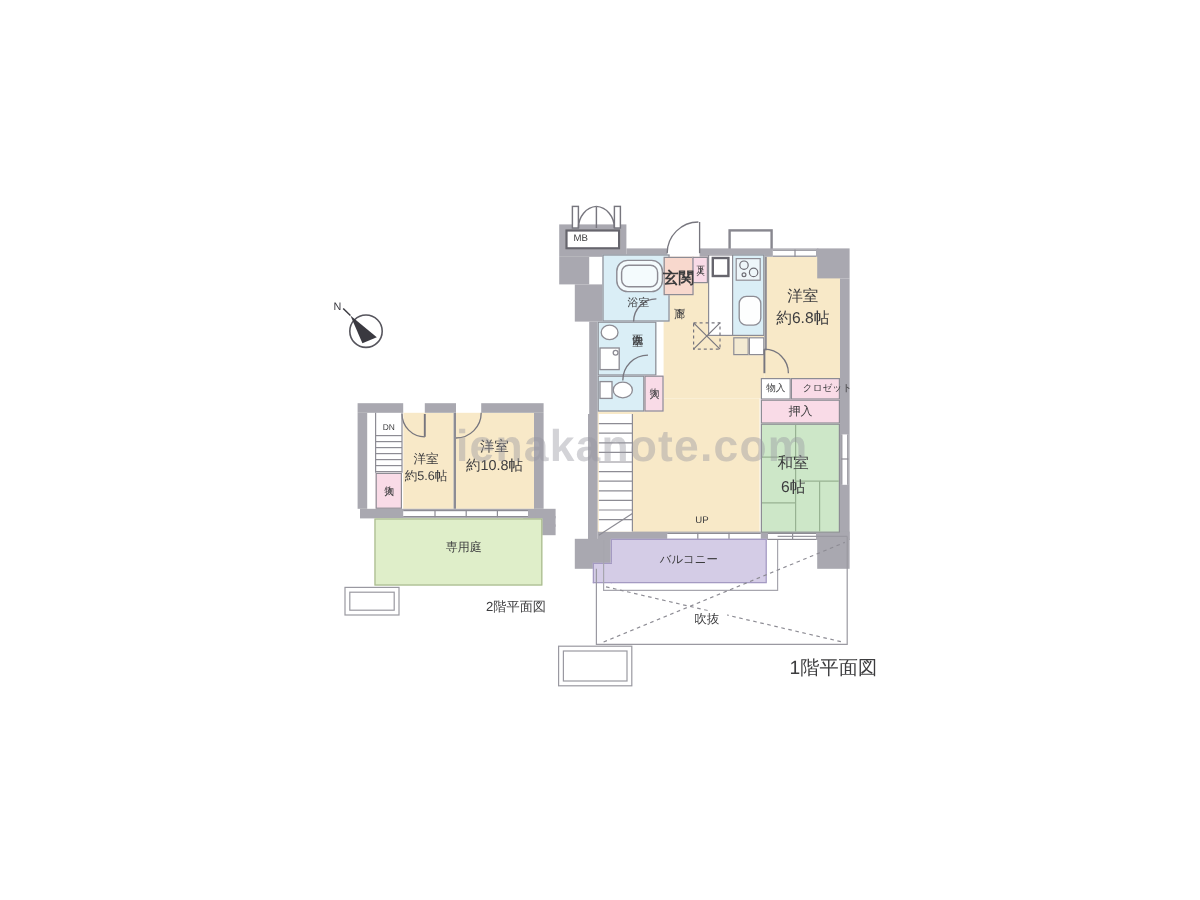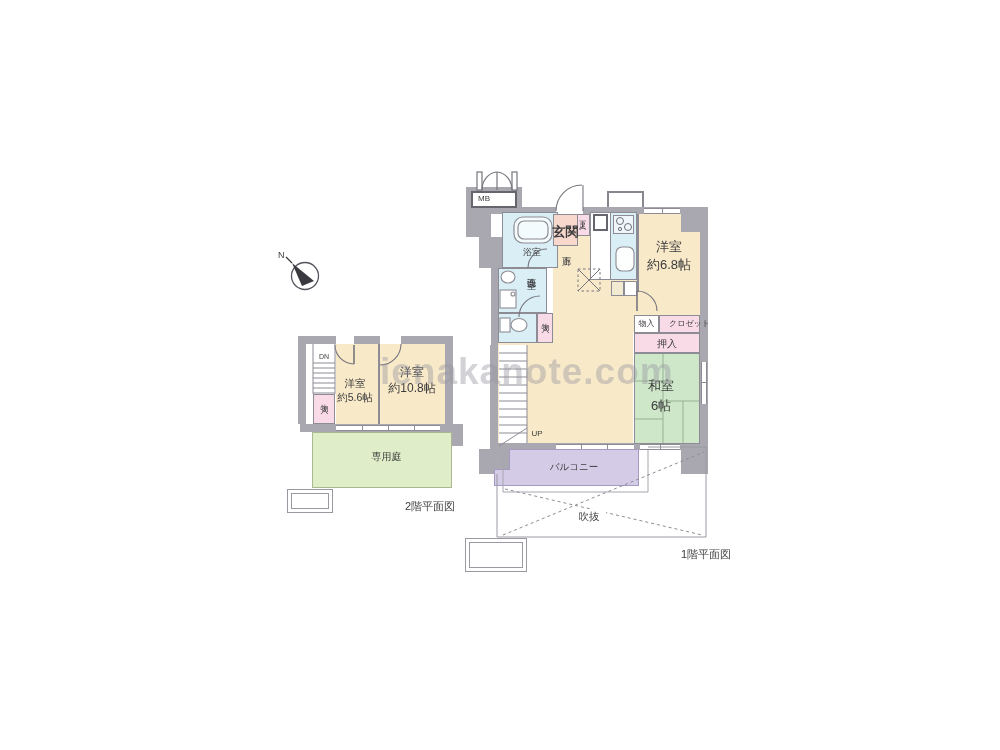--- a/index.html
+++ b/index.html
@@ -231,24 +231,24 @@
     <div>洋室</div>
     <div>約6.8帖</div>
   </div>
   <div class="lbl" style="left:634px;top:319px;width:25px;font-size:8px;">物入</div>
   <div class="lbl" style="left:659px;top:319px;width:61px;font-size:8px;">クロゼット</div>
   <div class="lbl" style="left:634px;top:337px;width:66px;font-size:10px;">押入</div>
   <div class="lbl" style="left:628px;top:376px;width:66px;font-size:13px;line-height:1.5;">
     <div>和室</div>
     <div>6帖</div>
   </div>
-  <div class="lbl" style="left:527px;top:429px;width:20px;font-size:8px;">UP</div>
+  <div class="lbl" style="left:527px;top:429px;width:20px;font-size:8px;padding-left:48px;">UP</div>
   <div class="lbl" style="left:509px;top:461px;width:130px;font-size:9.5px;">バルコニー</div>
   <div class="lbl" style="left:572px;top:509px;width:34px;font-size:10.5px;background:#fff;">吹抜</div>
-  <div class="lbl" style="left:658px;top:547px;width:56px;font-size:11px;margin-left:20px;">1階平面図</div>
+  <div class="lbl" style="left:658px;top:547px;width:56px;font-size:16px;">1階平面図</div>
 
   <div class="lbl" style="left:314px;top:352px;width:20px;font-size:7px;">DN</div>
   <div class="lbl vt" style="left:319px;top:398px;font-size:8px;">物入</div>
   <div class="lbl" style="left:329px;top:376px;width:52px;font-size:10.5px;">
     <div>洋室</div>
     <div>約5.6帖</div>
   </div>
   <div class="lbl" style="left:376px;top:364px;width:72px;font-size:12px;">
     <div>洋室</div>
     <div>約10.8帖</div>

